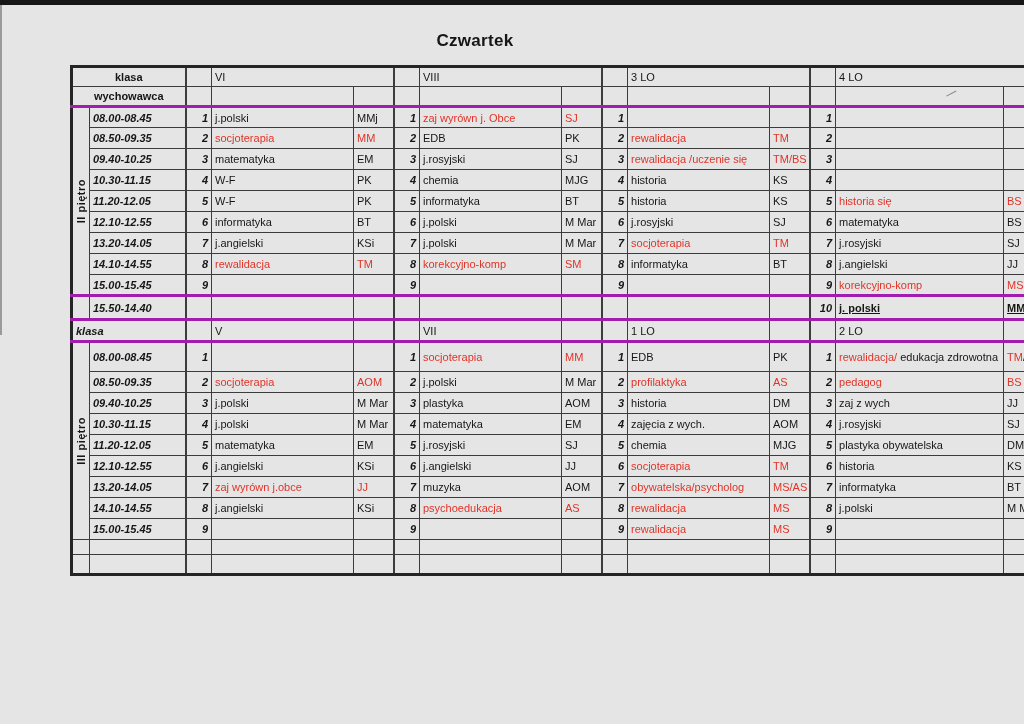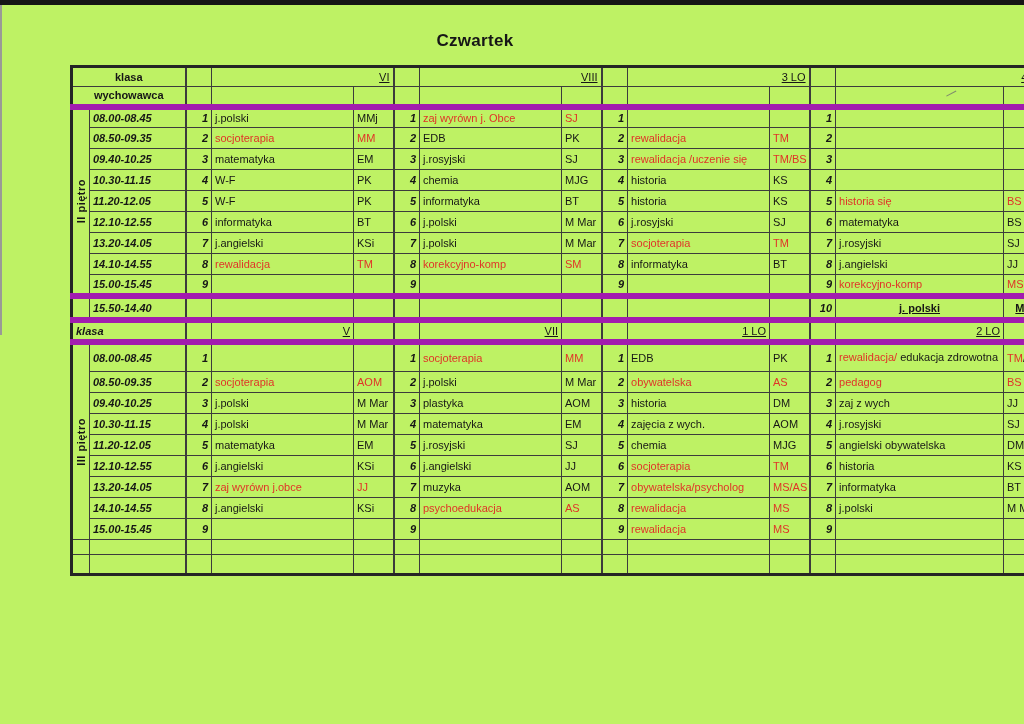--- a/index.html
+++ b/index.html
@@ -1,38 +1,38 @@
 <!DOCTYPE html>
 <html><head>
 <meta charset="utf-8">
 <style>
   html,body{margin:0;padding:0;background:#ffffff;}
-  .page{position:relative;width:1024px;height:724px;background:#bef264;
+  .page{position:relative;width:1024px;height:724px;background:#e5e5e5;
         font-family:"Liberation Sans",sans-serif;color:#161616;overflow:hidden;}
   .scan-top-bar{position:absolute;top:0;left:0;width:1024px;height:5px;background:#161616;}
   .scan-left-edge{position:absolute;top:5px;left:0;width:2px;height:330px;background:#9a9a96;}
   .title{position:absolute;top:31px;left:0;width:950px;margin:0;text-align:center;
          font-size:17px;font-weight:bold;letter-spacing:.3px;}
   table.tt{position:absolute;top:65px;left:22px;width:978px;table-layout:fixed;
            border-collapse:collapse;border:3px solid #252525;margin-left:48px;}
   .tt td{border:1px solid #3c3c3c;font-size:11px;padding:0 3px;height:21px;
          box-sizing:border-box;overflow:hidden;white-space:nowrap;vertical-align:middle;}
   .tt td.gs{border-left-width:2px;}
   tr.hdr td{height:20px;}
   .hd-left{font-weight:bold;text-align:center;}
   .klasa2{font-style:italic;text-align:left;padding-left:10px;}
-  .class-hd{text-align:right;font-weight:normal;text-decoration:underline;}
+  .class-hd{text-align:left;font-weight:normal;}
   .time{font-weight:bold;font-style:italic;padding-left:6px;}
   .num{font-weight:bold;font-style:italic;text-align:right;padding-right:5px;}
   .subj{padding-left:4px;}
   .code{padding-left:3px;}
   .red{color:#e03428;}
-  .ul{font-weight:bold;text-decoration:underline;text-align:center;}
+  .ul{font-weight:bold;text-decoration:underline;}
   .wrap{white-space:normal;line-height:11px;}
-  tr.thick td{border-top:6px solid #a21caf;}
+  tr.thick td{border-top:3px solid #a21caf;}
   tr.late td{height:24px;}
   tr.hdr2 td{height:22px;}
   tr.tall td{height:30px;}
   tr.h15 td{height:15px;}
   tr.h20 td{height:20px;}
   td.floor{padding:0;text-align:center;vertical-align:middle;}
   .floor-txt{writing-mode:vertical-rl;transform:rotate(180deg);margin:0 auto;
              font-weight:bold;font-size:11px;letter-spacing:.5px;}
   .pen-mark{position:absolute;left:946px;top:93px;width:11px;height:1px;
             border-top:1.5px solid #6f6f6f;transform:rotate(-28deg);opacity:.8;}
@@ -277,21 +277,21 @@
         </tr>
         <tr>
           <td class="time">08.50-09.35</td>
           <td class="num gs">2</td>
           <td class="subj red">socjoterapia</td>
           <td class="code red">AOM</td>
           <td class="num gs">2</td>
           <td class="subj">j.polski</td>
           <td class="code">M Mar</td>
           <td class="num gs">2</td>
-          <td class="subj red">obywatelska</td>
+          <td class="subj red">profilaktyka</td>
           <td class="code red">AS</td>
           <td class="num gs">2</td>
           <td class="subj red">pedagog</td>
           <td class="code red">BS</td>
         </tr>
         <tr>
           <td class="time">09.40-10.25</td>
           <td class="num gs">3</td>
           <td class="subj">j.polski</td>
           <td class="code">M Mar</td>
@@ -325,21 +325,21 @@
           <td class="num gs">5</td>
           <td class="subj">matematyka</td>
           <td class="code">EM</td>
           <td class="num gs">5</td>
           <td class="subj">j.rosyjski</td>
           <td class="code">SJ</td>
           <td class="num gs">5</td>
           <td class="subj">chemia</td>
           <td class="code">MJG</td>
           <td class="num gs">5</td>
-          <td class="subj">angielski obywatelska</td>
+          <td class="subj">plastyka obywatelska</td>
           <td class="code">DM</td>
         </tr>
         <tr>
           <td class="time">12.10-12.55</td>
           <td class="num gs">6</td>
           <td class="subj">j.angielski</td>
           <td class="code">KSi</td>
           <td class="num gs">6</td>
           <td class="subj">j.angielski</td>
           <td class="code">JJ</td>

